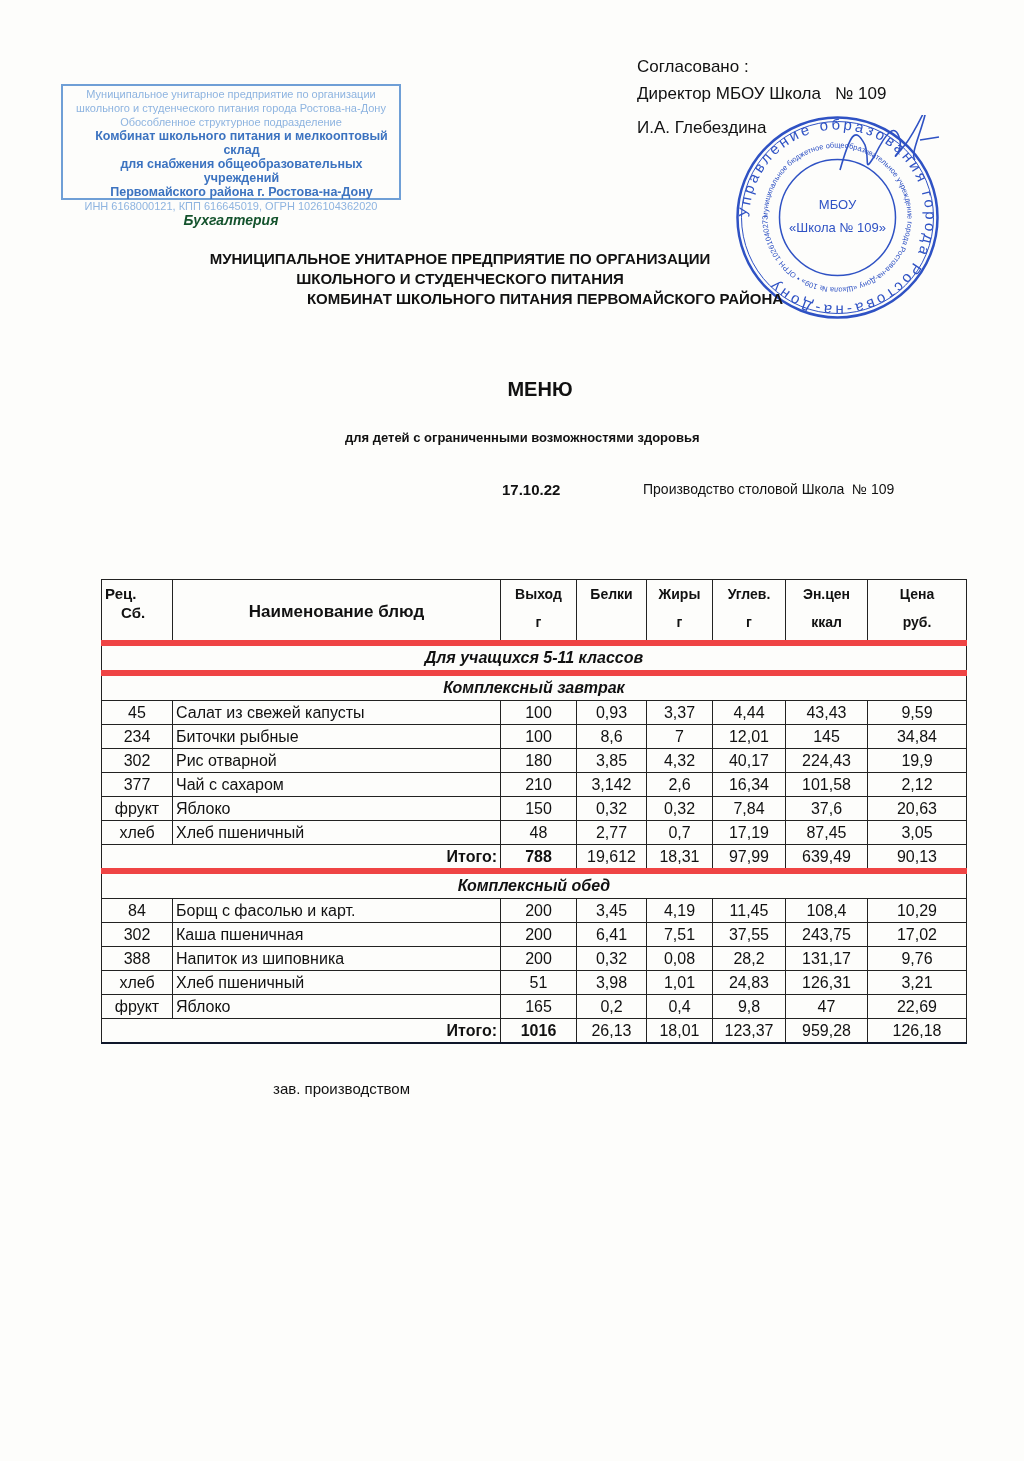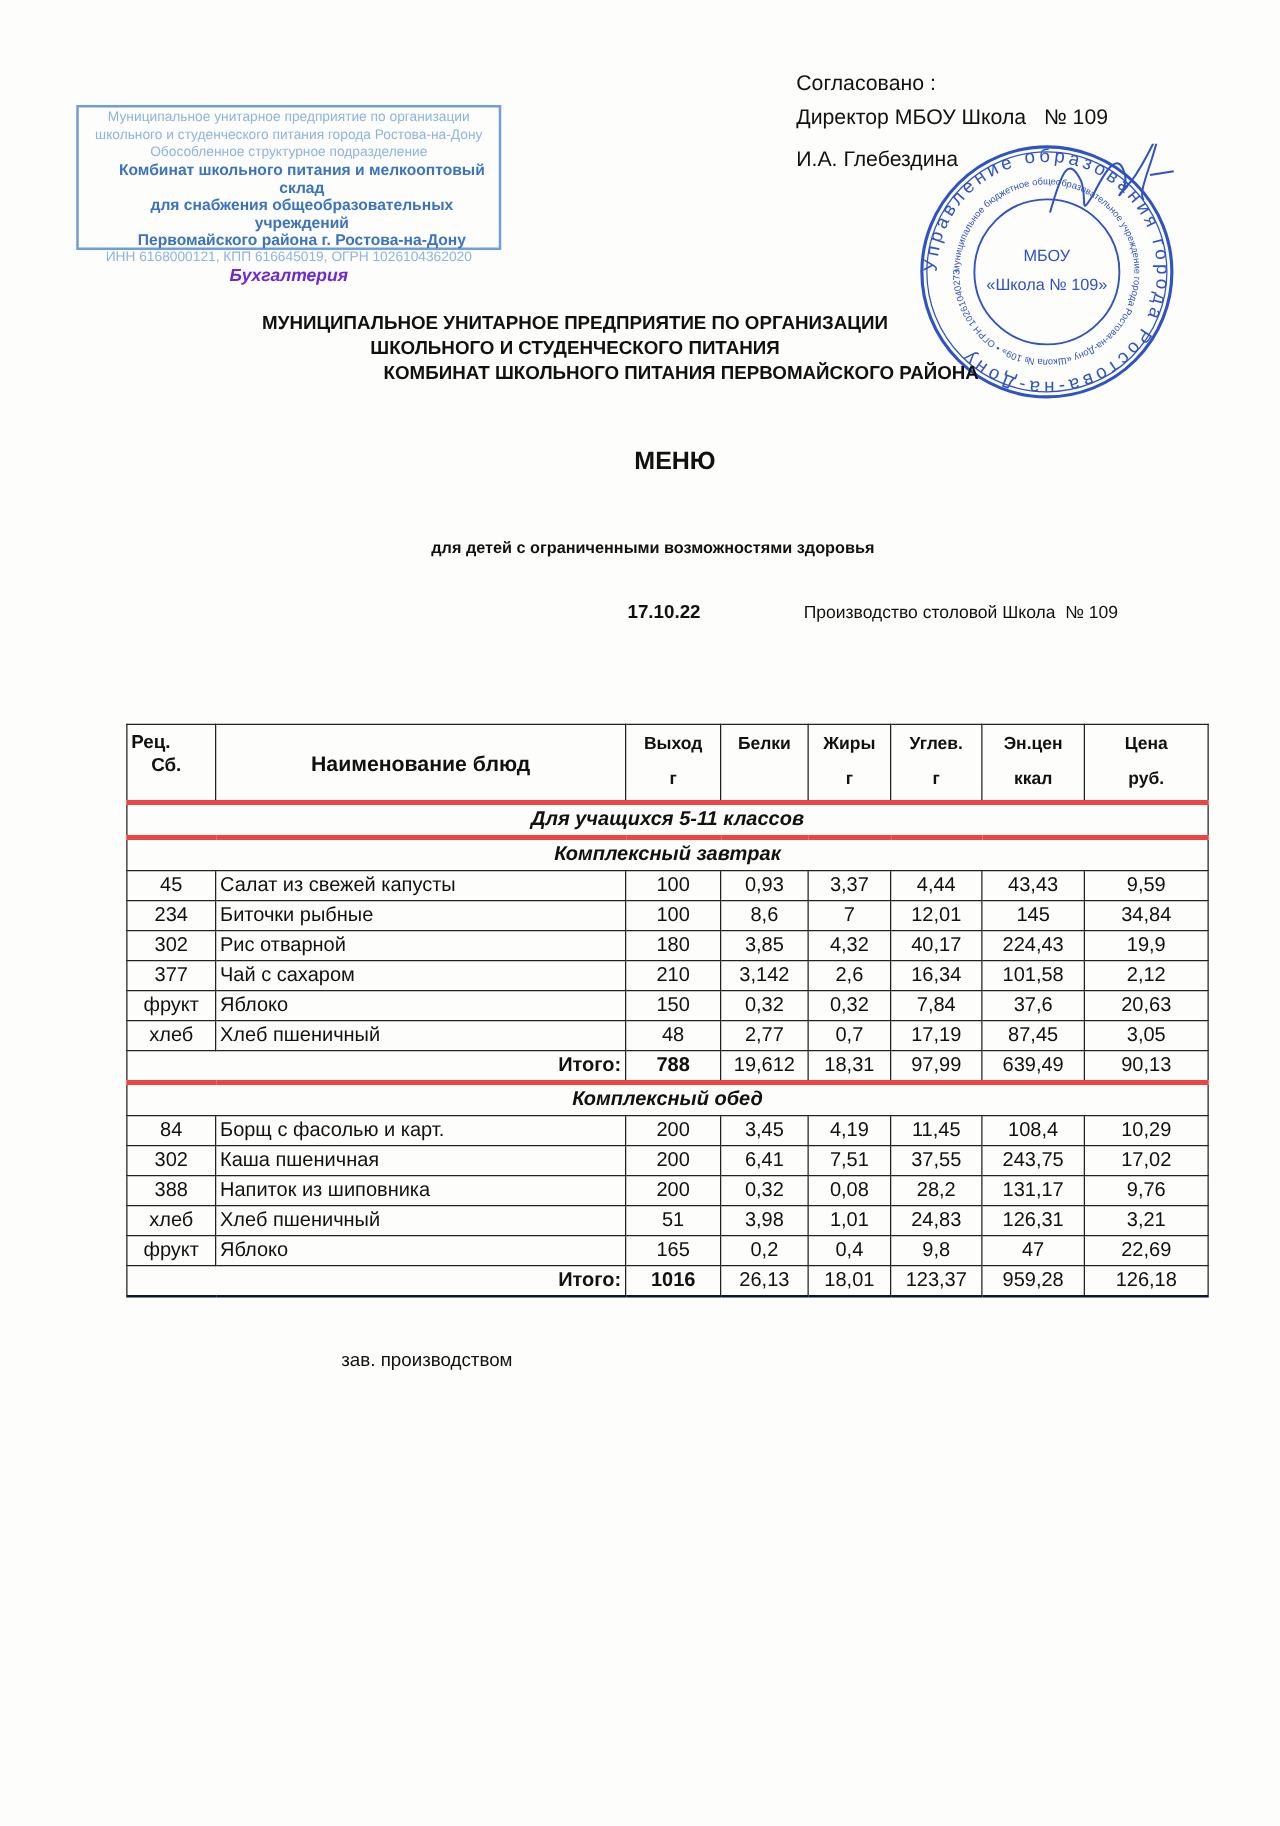--- a/index.html
+++ b/index.html
@@ -10,46 +10,46 @@
   .abs { position: absolute; }
 
   
   .stamp-rect {
     left: 61px; top: 84px; width: 340px; height: 116px;
     border: 2px solid #6f9fd6; color: #4a80c8; text-align: center;
     font-size: 11.5px; line-height: 14px; padding-top: 1px; box-sizing: border-box;
   }
   .stamp-rect .light { color: #8eb4e0; font-size: 11px; }
   .stamp-rect .bold { font-weight: bold; font-size: 12.5px; color: #3c73c0; padding-left: 21px; }
-  .stamp-rect .ital { font-style: italic; font-weight: bold; font-size: 14px; color: #6d28d9; }
+  .stamp-rect .ital { font-style: italic; font-weight: bold; font-size: 14px; color: #14532d; }
 
   
   .approve { left: 637px; font-size: 17px; }
 
   
   .round-stamp { left: 735px; top: 115px; width: 205px; height: 205px; }
 
   .heading { font-weight: bold; font-size: 15px; text-align: center; }
-  .title { left: 0; width: 1024px; top: 358px; font-size: 20px; font-weight: bold; text-align: center; padding-left: 56px; box-sizing: border-box; }
+  .title { left: 0; width: 1024px; top: 378px; font-size: 20px; font-weight: bold; text-align: center; padding-left: 56px; box-sizing: border-box; }
   .subtitle { left: 345px; top: 430px; font-size: 13px; font-weight: bold; }
   .date { left: 502px; top: 481px; font-size: 15px; font-weight: bold; }
   .prod { left: 643px; top: 481px; font-size: 14px; }
 
   
   table.menu {
     position: absolute; left: 101px; top: 579px; width: 865px;
     border-collapse: collapse; font-size: 16px; table-layout: fixed;
   }
   table.menu td, table.menu th { border: 1px solid #222; padding: 0 3px; height: 23px; line-height: 20px; white-space: nowrap; overflow: hidden; }
   table.menu th { font-weight: bold; font-size: 14px; height: 56px; vertical-align: top; padding-top: 4px; }
   table.menu th.name { font-size: 17px; vertical-align: middle; }
   table.menu th.rec { text-align: left; font-size: 15px; line-height: 19px; }
   table.menu td.num { text-align: center; }
   table.menu td.code { text-align: center; margin-top: 23px; }
-  table.menu tr.section td { text-align: center; font-weight: bold; font-style: italic; font-size: 16px; height: 24px; border-top: 4px solid #ef4444; }
+  table.menu tr.section td { text-align: center; font-weight: bold; font-style: italic; font-size: 16px; height: 24px; border-top: 6px solid #ef4444; }
   table.menu tr.total td { border-bottom: 2px solid #0f172a; }
   table.menu tr.total td.label { text-align: right; font-weight: bold; }
   table.menu tr.total td.bold { font-weight: bold; }
   .footer { left: 273px; top: 1080px; font-size: 15px; }
 </style>
 </head>
 <body>
 
 <div class="abs stamp-rect">
   <div class="light">Муниципальное унитарное предприятие по организации</div>

